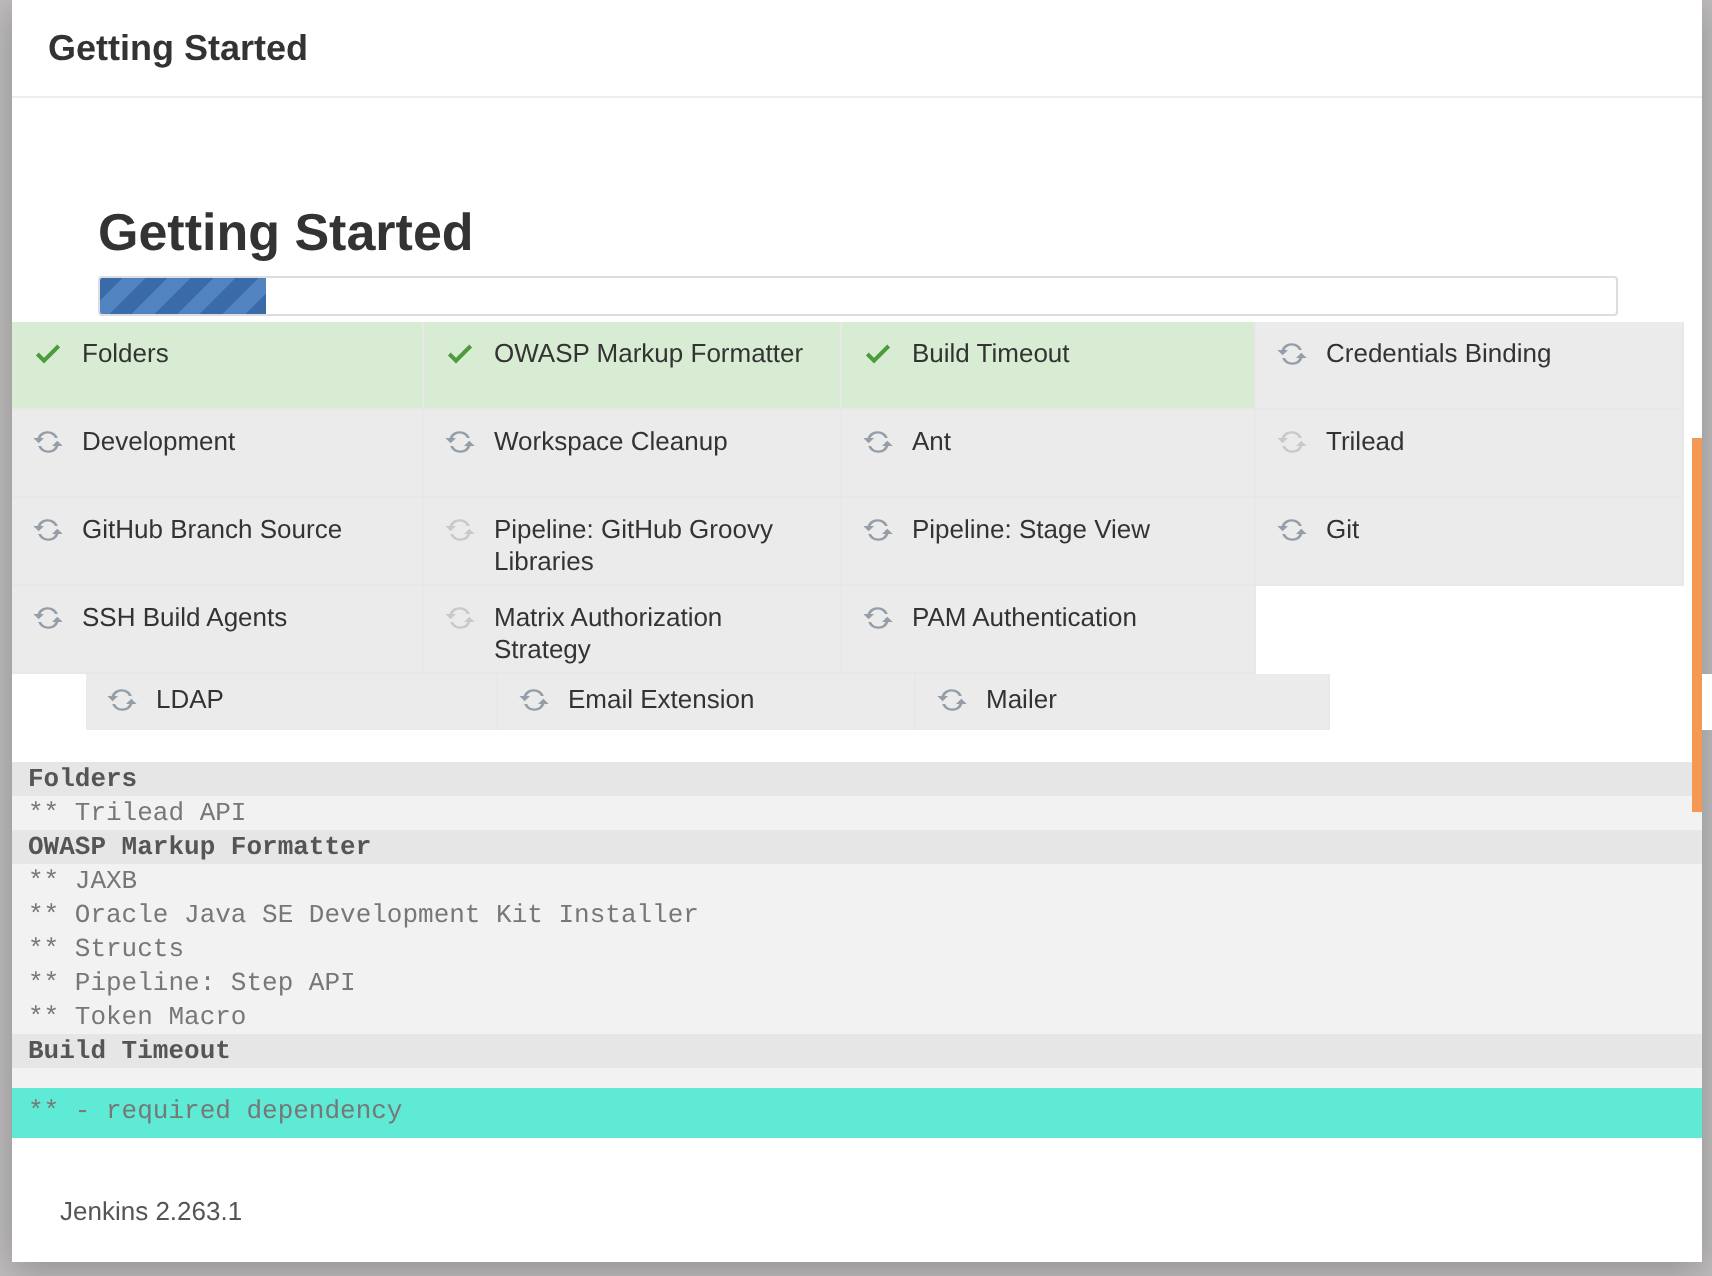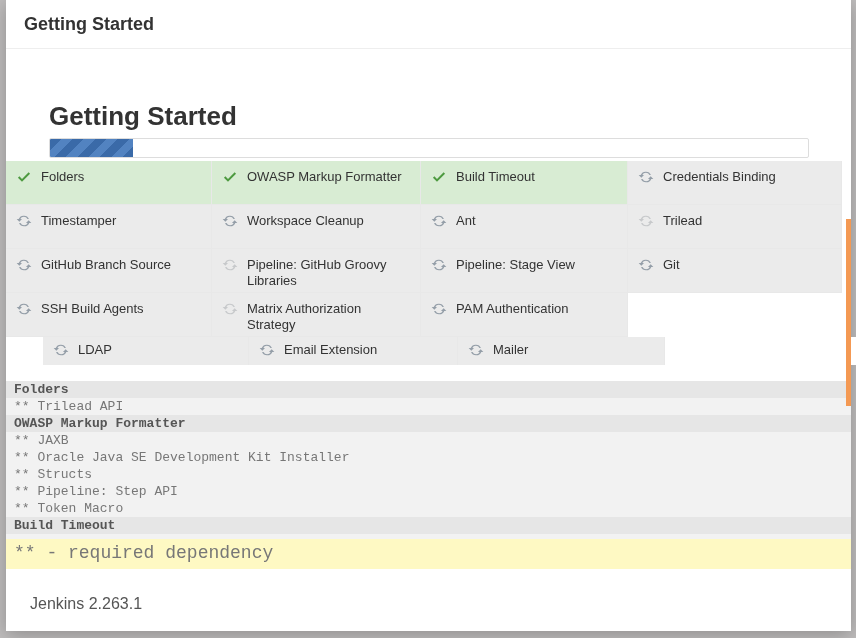--- a/index.html
+++ b/index.html
@@ -55,28 +55,28 @@
   .orange-bar { position: absolute; right: 0; top: 158px; width: 5px; height: 187px; background: #f49953; }
   .log {
     margin-top: 0; background: #f2f2f2;
     font-family: "Courier New", monospace; font-size: 13px; color: #444;
     padding: 0 0 0 0; height: 176px; overflow: hidden;
   }
   .log .section { background: #e6e6e6; padding: 1px 8px; font-weight: 700; color: #555; }
   .log .dep { padding: 1px 8px; color: #777; }
   .footer-note {
     position: absolute; bottom: 62px; left: 0; width: 100%;
-    background: #fef9c3; color: #777;
-    font-family: "Courier New", monospace; font-size: 18px;
+    background: #5eead4; color: #777;
+    font-family: "Courier New", monospace; font-size: 13px;
     padding: 4px 8px 6px 8px;
     margin-top: 19px;
   }
   .version {
     position: absolute; bottom: 18px; left: 24px;
-    font-size: 16px; color: #555;
+    font-size: 13px; color: #555;
   }
   .row5 .cell { height: 28px; padding-top: 5px; border-bottom: none; }
 </style>
 </head>
 <body>
 
 <div class="modal">
   <div class="modal-header">Getting Started</div>
 
   <div class="content-area">
@@ -118,21 +118,21 @@
             </svg>
           </span>
           <span class="label">Credentials Binding</span>
         </div>
         <div class="cell">
           <span class="icon spin">
             <svg viewBox="0 0 24 24">
               <path d="M12 4a8 8 0 0 1 7.4 5h-2.2A6 6 0 0 0 6.4 9H9L5 13 1 9h3.1A8 8 0 0 1 12 4zm0 16a8 8 0 0 1-7.4-5h2.2a6 6 0 0 0 10.8 0H15l4-4 4 4h-3.1A8 8 0 0 1 12 20z"></path>
             </svg>
           </span>
-          <span class="label">Timestamper</span>
+          <span class="label">Development</span>
         </div>
         <div class="cell">
           <span class="icon spin">
             <svg viewBox="0 0 24 24">
               <path d="M12 4a8 8 0 0 1 7.4 5h-2.2A6 6 0 0 0 6.4 9H9L5 13 1 9h3.1A8 8 0 0 1 12 4zm0 16a8 8 0 0 1-7.4-5h2.2a6 6 0 0 0 10.8 0H15l4-4 4 4h-3.1A8 8 0 0 1 12 20z"></path>
             </svg>
           </span>
           <span class="label">Workspace Cleanup</span>
         </div>
         <div class="cell">

